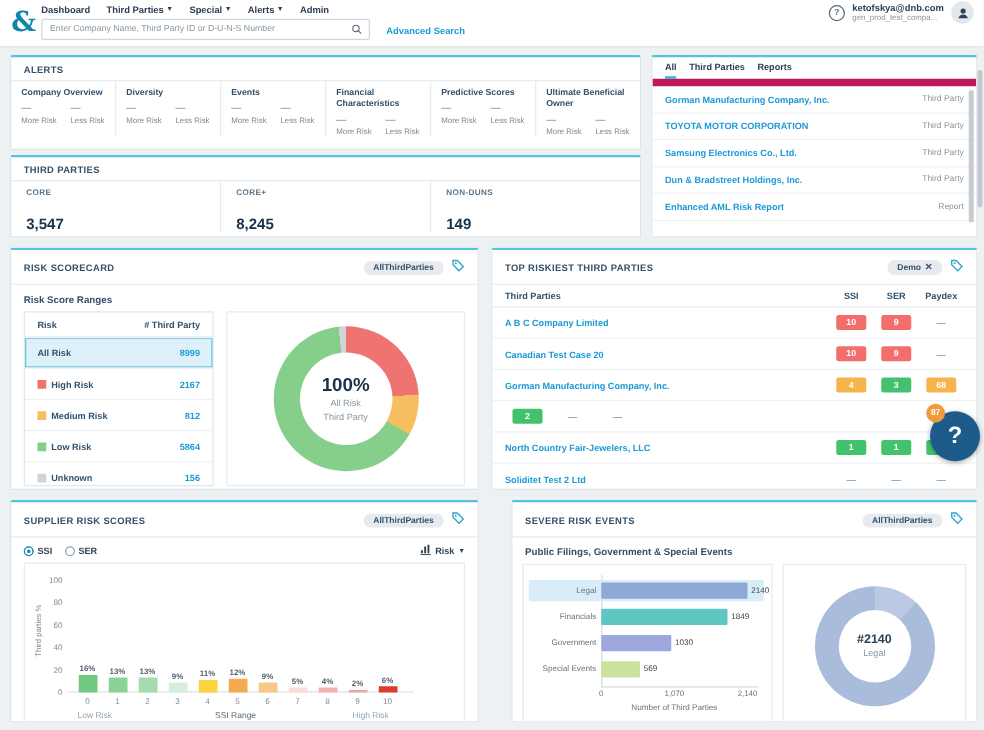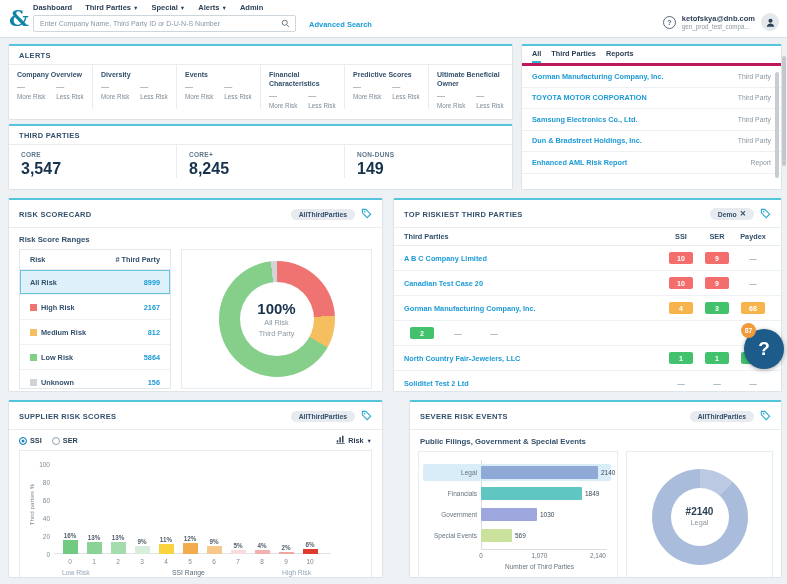--- a/index.html
+++ b/index.html
@@ -10,21 +10,21 @@
   .topbar { height:38px; background:#fff; border-bottom:1px solid #d9dfe4; position:relative; }
   .logo { position:absolute; left:9px; top:5px; font-size:22px; font-weight:bold; color:#0f85a8; font-family:"DejaVu Serif", serif; }
   .nav { position:absolute; left:33px; top:3px; display:flex; gap:13px; }
   .nav-item { font-size:7.5px; font-weight:bold; color:#2b3f54; display:flex; align-items:center; gap:2px; cursor:pointer; }
   .caret { font-size:5.5px; color:#2b3f54; }
   .searchbox { position:absolute; left:33px; top:15px; width:263px; height:17px; border:1px solid #cfd6db; border-radius:2px; background:#fff; display:flex; align-items:center; }
   .searchbox input { border:none; outline:none; flex:1; font-size:7px; color:#333; padding:0 6px; background:transparent; font-family:"Liberation Sans",sans-serif; }
   .searchbox input::placeholder { color:#8a97a1; }
   .search-ic { margin-right:5px; display:flex; }
   .adv { position:absolute; left:309px; top:20px; font-size:7.5px; font-weight:bold; color:#1c9ad6; cursor:pointer; }
-  .user-area { position:absolute; right:8px; top:13px; display:flex; align-items:center; gap:6px; }
+  .user-area { position:absolute; right:8px; top:1px; display:flex; align-items:center; gap:6px; }
   .help-circ { width:13px; height:13px; border:1px solid #57697a; border-radius:50%; display:flex; align-items:center; justify-content:center; font-size:7px; font-weight:bold; color:#57697a; }
   .user-text { line-height:1.2; }
   .user-email { font-size:7.5px; font-weight:bold; color:#2b3f54; }
   .user-org { font-size:6.3px; color:#8a97a1; }
   .avatar { width:18px; height:18px; border-radius:50%; background:#e3e8ec; display:flex; align-items:center; justify-content:center; }
 
   
   .main { padding:6px 5px 0 8px; }
   .row1 { display:grid; grid-template-columns:505px 261px; gap:8px; margin-bottom:8px; }
   .row1-left { display:flex; flex-direction:column; gap:4px; }
@@ -46,26 +46,26 @@
   .alert-risk-row { display:flex; gap:11px; margin-top:3px; }
   .alert-dash { color:#98a5ae; font-size:8px; font-weight:bold; }
   .alert-risk-label { font-size:6.3px; color:#7d8b96; margin-top:2px; }
 
   
   .tp-panel { height:66px; }
   .tp-body { display:flex; }
   .stat { flex:1; padding:6px 0 0 12px; border-right:1px solid #e8ecef; }
   .stat:last-child { border-right:none; }
   .stat-label { font-size:6.5px; font-weight:bold; color:#5c7588; letter-spacing:.3px; }
-  .stat-value { font-size:16px; font-weight:bold; color:#16324c; margin-top:2px; }
+  .stat-value { font-size:12px; font-weight:bold; color:#16324c; margin-top:14px; }
 
   
   .ra-panel { height:146px; }
   .ra-head { padding:5px 10px 0; }
-  .ra-tabs { display:flex; gap:10px; padding:3px 10px 0; border-bottom:3px solid #be185d; }
+  .ra-tabs { display:flex; gap:10px; padding:3px 10px 0; border-bottom:6px solid #be185d; }
   .tab { font-size:7.3px; font-weight:bold; color:#2b3f54; padding-bottom:3px; border-bottom:2px solid transparent; cursor:pointer; }
   .tab.active { border-bottom-color:#35b4cf; }
   .ra-item { display:flex; justify-content:space-between; align-items:center; height:21.5px; padding:0 10px; border-bottom:1px solid #eef1f3; cursor:pointer; }
   .ra-name { color:#1c9ad6; font-weight:bold; font-size:7.3px; white-space:nowrap; overflow:hidden; }
   .ra-type { color:#8a97a1; font-size:6.8px; flex-shrink:0; margin-left:6px; }
   .ra-scroll { position:absolute; right:2px; top:26px; width:4px; height:106px; background:#c6ccd2; border-radius:2px; }
 
   
   .scorecard-panel, .riskiest-panel { height:194px; }
   .sc-sub { font-size:7.8px; font-weight:bold; color:#33506b; padding:7px 10px 5px; }

